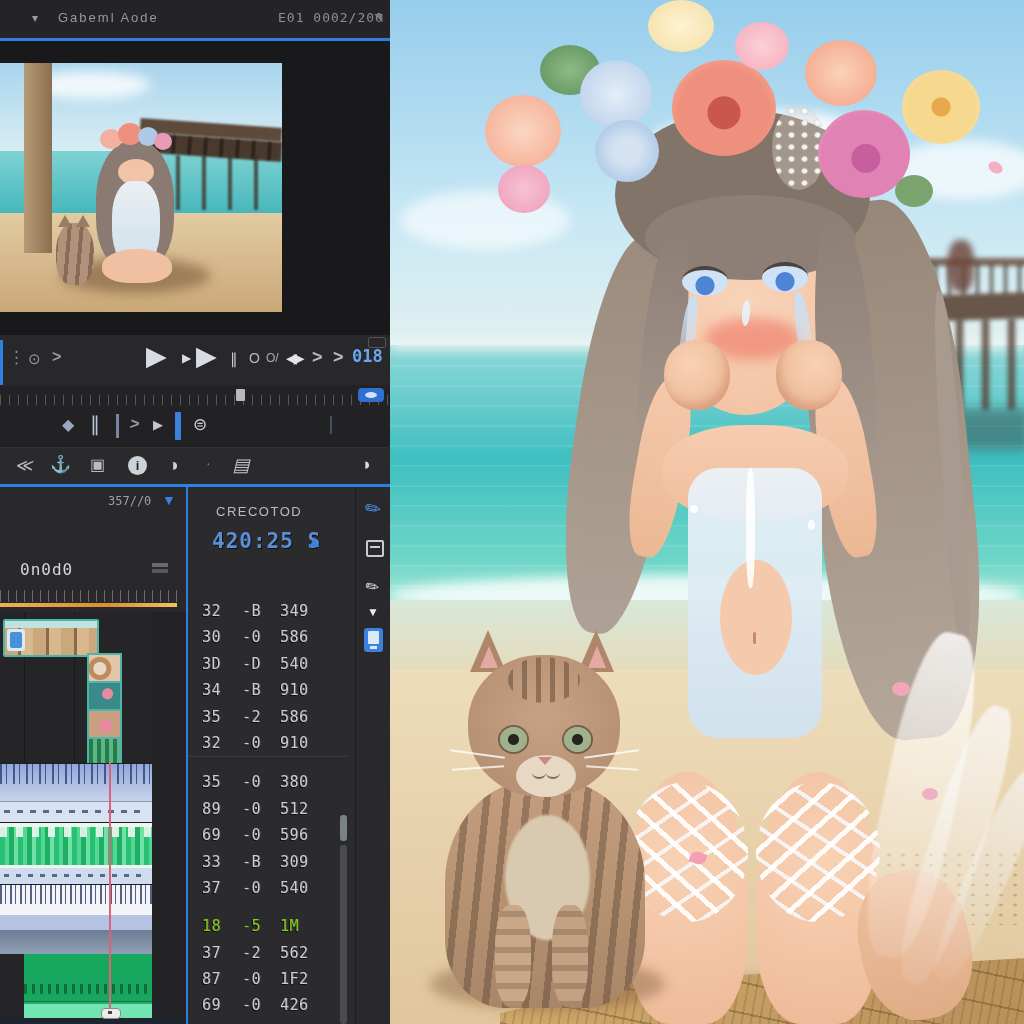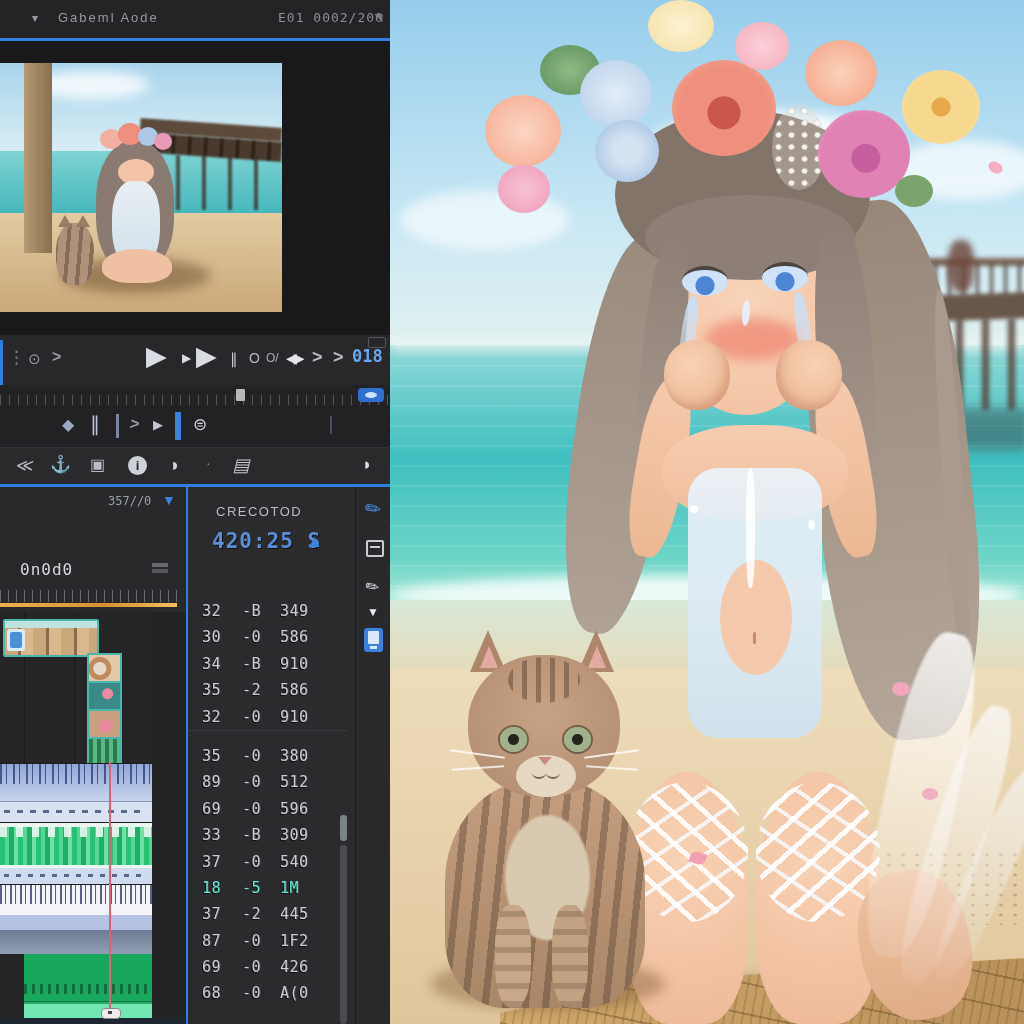--- a/index.html
+++ b/index.html
@@ -19,21 +19,21 @@
   #markerrow{left:0;top:405px;width:390px;height:42px;background:#222225;border-bottom:1px solid #323236;}
   #toolrow{left:0;top:448px;width:390px;height:36px;background:#2a2a2d;}
   #bluebar2{left:0;top:484px;width:390px;height:3px;background:#2e7fe0;}
   #tlpanel{left:0;top:487px;width:186px;height:537px;background:#29292c;}
   #numpanel{left:186px;top:487px;width:169px;height:537px;background:#2b2b2e;border-left:2px solid #2e7fe0;}
   #sidestrip{left:355px;top:487px;width:35px;height:537px;background:#29292b;border-left:1px solid #1d1d1f;}
   .nrow{position:relative;height:26.4px;color:#c9cdd6;font-size:15px;letter-spacing:.5px;
         text-shadow:1px 0 rgba(255,255,255,.14),-1px 1px rgba(0,0,0,.65);}
   .nrow span{position:absolute;top:4px;}
   .nrow .c1{left:14px;} .nrow .c2{left:54px;} .nrow .c3{left:92px;}
-  .nrow.dim{color:#5eead4;}
+  .nrow.dim{color:#84cc16;margin-top:12px;}
   .tick12{background-image:repeating-linear-gradient(90deg,#6a6a70 0 1px,transparent 1px 8px);}
   
   #art{left:390px;top:0;width:634px;height:1024px;overflow:hidden;background:#bfe0f2;}
   .soft{filter:blur(6px);}
 </style>
 </head>
 <body>
 
 <div id="stage">
 
@@ -184,20 +184,25 @@
           <span class="c1">32</span>
           <span class="c2">-B</span>
           <span class="c3">349</span>
         </div>
       <div class="nrow">
           <span class="c1">30</span>
           <span class="c2">-0</span>
           <span class="c3">586</span>
         </div>
       <div class="nrow">
+          <span class="c1">3D</span>
+          <span class="c2">-D</span>
+          <span class="c3">540</span>
+        </div>
+      <div class="nrow">
           <span class="c1">34</span>
           <span class="c2">-B</span>
           <span class="c3">910</span>
         </div>
       <div class="nrow">
           <span class="c1">35</span>
           <span class="c2">-2</span>
           <span class="c3">586</span>
         </div>
       <div class="nrow" style="border-bottom:1px solid #3a3a3e;">
@@ -231,21 +236,21 @@
           <span class="c3">540</span>
         </div>
       <div class="nrow dim">
           <span class="c1">18</span>
           <span class="c2">-5</span>
           <span class="c3">1M</span>
         </div>
       <div class="nrow">
           <span class="c1">37</span>
           <span class="c2">-2</span>
-          <span class="c3">445</span>
+          <span class="c3">562</span>
         </div>
       <div class="nrow">
           <span class="c1">87</span>
           <span class="c2">-0</span>
           <span class="c3">1F2</span>
         </div>
       <div class="nrow">
           <span class="c1">69</span>
           <span class="c2">-0</span>
           <span class="c3">426</span>

